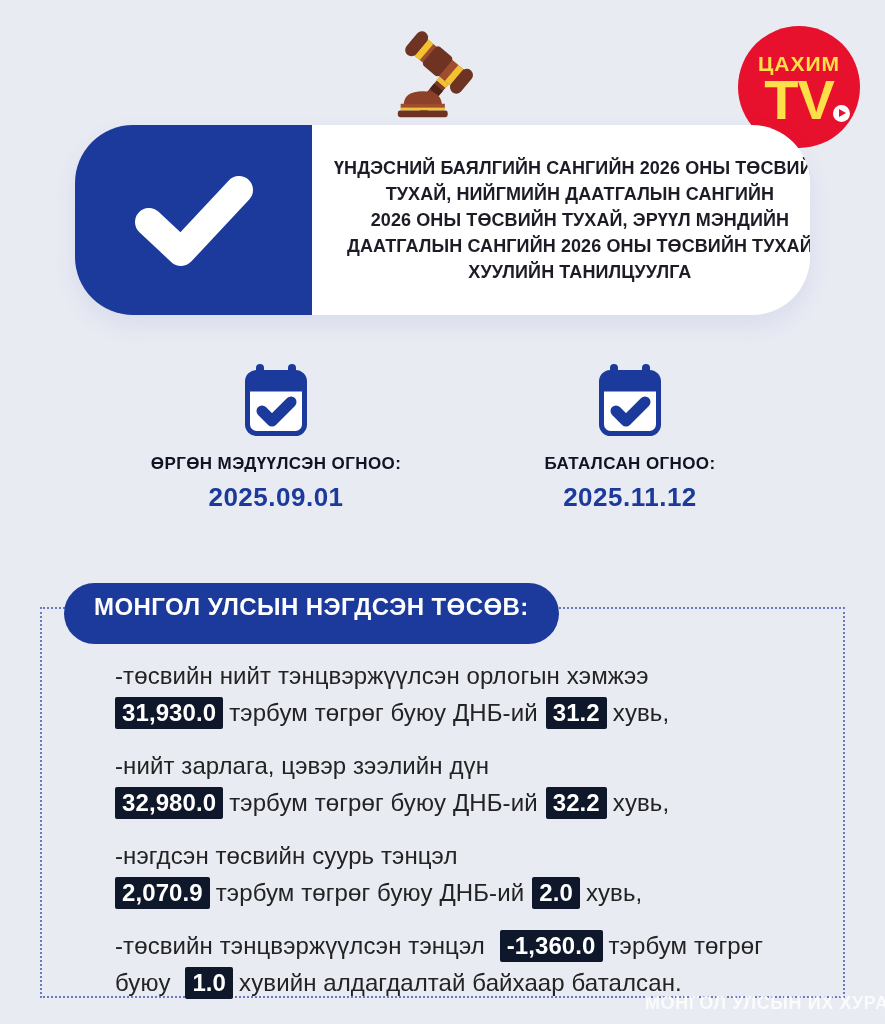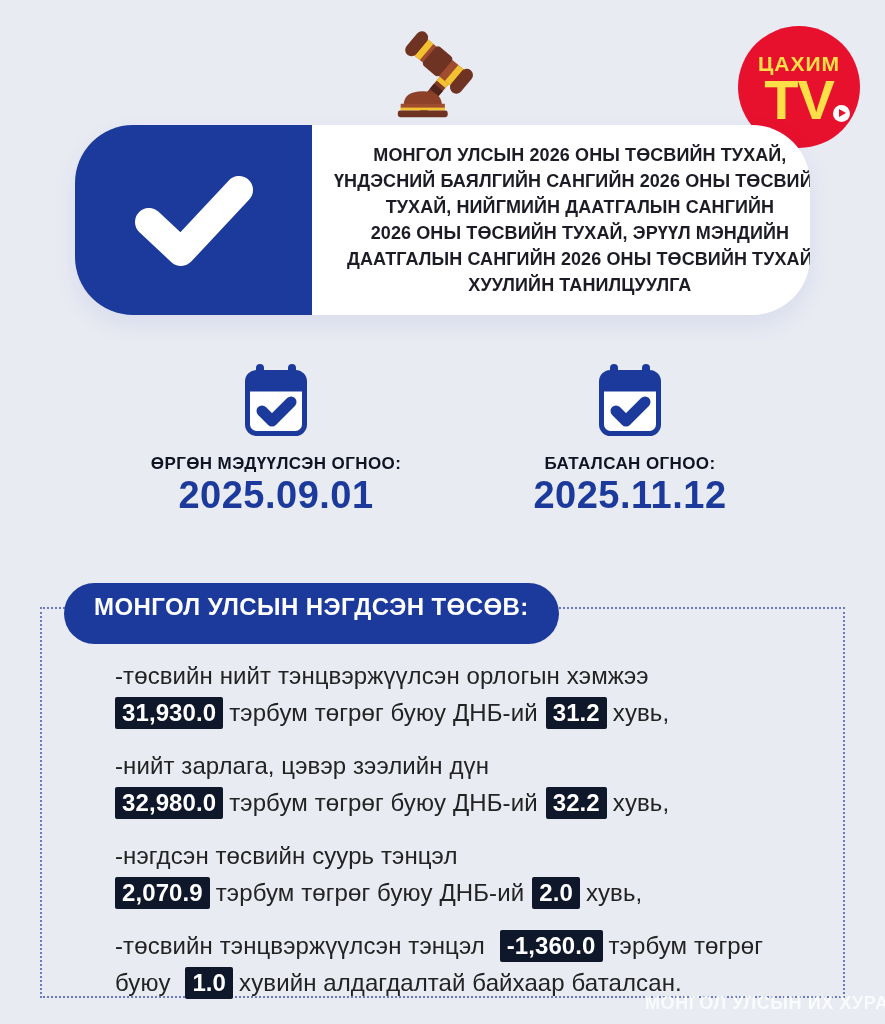--- a/index.html
+++ b/index.html
@@ -52,21 +52,21 @@
 
   
   .date-col { position:absolute; top:364px; width:324px; text-align:center; }
   .date-col.left { left:114px; }
   .date-col.right { left:468px; }
   .cal-icon { width:62px; height:72px; display:inline-block; }
   .date-label {
     margin-top:14px; font-size:17px; font-weight:800; color:#0f1322; letter-spacing:0.4px;
   }
   .date-value {
-    margin-top:0; font-size:38px; font-weight:800; color:#1b3a9c; letter-spacing:0.5px;
+    margin-top:8px; font-size:26px; font-weight:800; color:#1b3a9c; letter-spacing:0.5px;
   }
 
   
   .budget-section {
     position:absolute; left:40px; top:607px; width:805px; height:391px;
     border:2px dotted #6b7ac0;
   }
   .section-pill {
     position:absolute; top:-26px; left:22px;
     background:#1b3a9c; color:#fff; border-radius:40px;
@@ -130,21 +130,20 @@
     </div>
   </div>
 
   <div class="header-card">
     <div class="check-badge">
       <svg viewBox="0 0 150 120" aria-hidden="true">
         <path d="M30 62 L62 92 L120 30" fill="none" stroke="#ffffff" stroke-width="28" stroke-linecap="round" stroke-linejoin="round"></path>
       </svg>
     </div>
     <div class="title-block">
-      <div class="title-line">МОНГОЛ УЛСЫН 2026 ОНЫ ТӨСВИЙН ТУХАЙ,</div>
       <div class="title-line">ҮНДЭСНИЙ БАЯЛГИЙН САНГИЙН 2026 ОНЫ ТӨСВИЙН</div>
       <div class="title-line">ТУХАЙ, НИЙГМИЙН ДААТГАЛЫН САНГИЙН</div>
       <div class="title-line">2026 ОНЫ ТӨСВИЙН ТУХАЙ, ЭРҮҮЛ МЭНДИЙН</div>
       <div class="title-line">ДААТГАЛЫН САНГИЙН 2026 ОНЫ ТӨСВИЙН ТУХАЙ</div>
       <div class="title-line">ХУУЛИЙН ТАНИЛЦУУЛГА</div>
     </div>
   </div>
 
   <div class="date-col left">
     <svg class="cal-icon" viewBox="0 0 62 72" aria-hidden="true">

